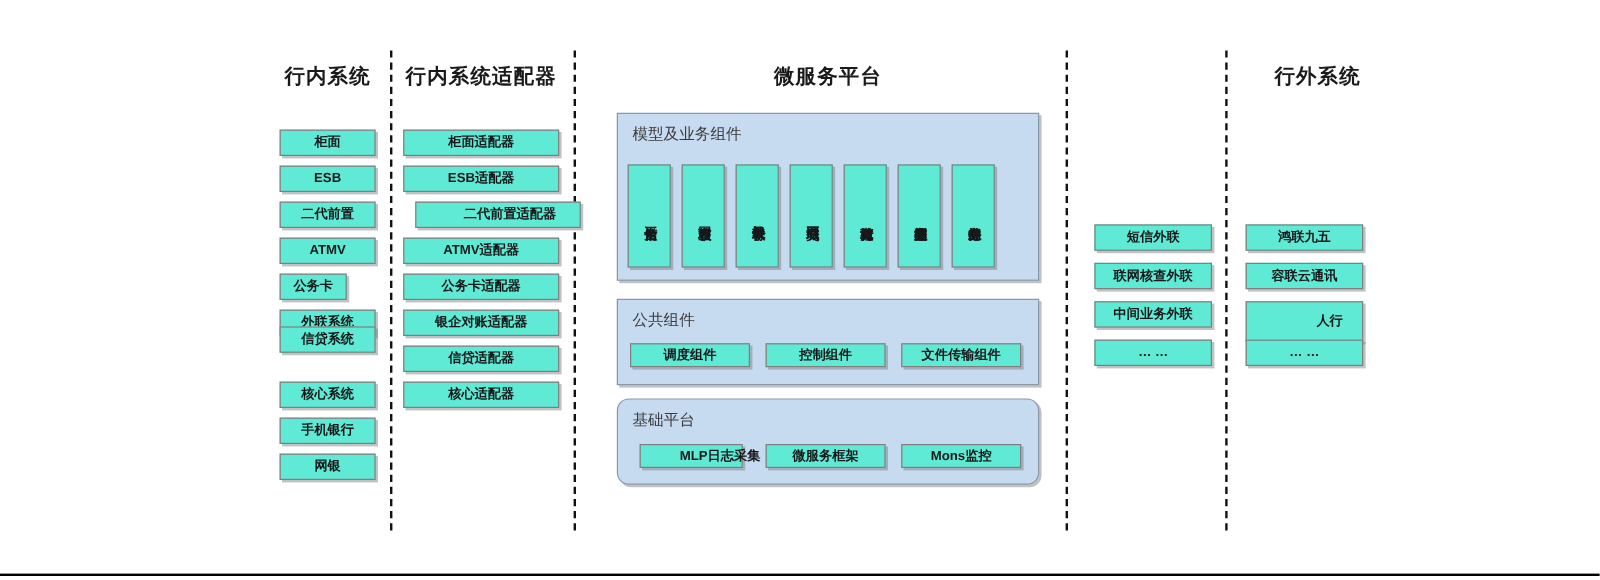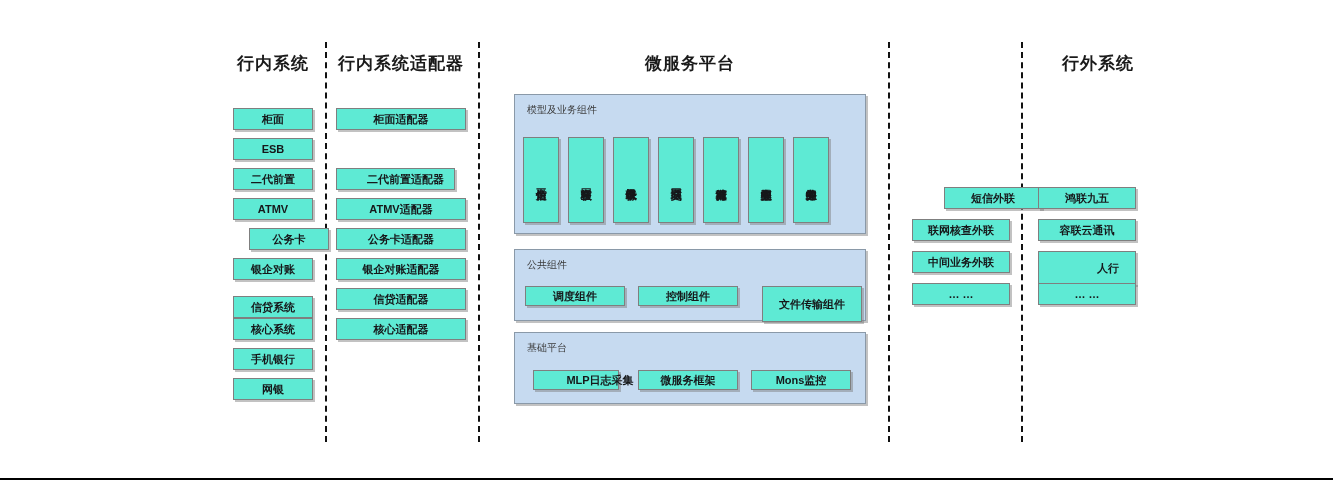--- a/index.html
+++ b/index.html
@@ -54,21 +54,21 @@
     position:absolute;
     background:#c6daf0;
     border:1px solid #8a99a8;
     box-shadow:2px 2px 0 rgba(120,120,120,.45);
     box-sizing:border-box;
   }
   .panel-label{
     position:absolute;
     left:12px;
     top:8px;
-    font-size:10px;
+    font-size:13px;
     color:#3b3b3b;
     font-weight:normal;
     white-space:nowrap;
   }
   .bottom-rule{
     position:absolute;
     left:0;
     width:1333px;
     height:0;
     border-top:2px solid #000000;
@@ -80,35 +80,36 @@
 <div id="canvas">
     <div class="vdash" style="left: 325px; top: 42px; height: 400px;"></div>
     <div class="vdash" style="left: 478px; top: 42px; height: 400px;"></div>
     <div class="vdash" style="left: 888px; top: 42px; height: 400px;"></div>
     <div class="vdash" style="left: 1021px; top: 42px; height: 400px;"></div>
     <div class="col-title" style="left: 233px; top: 52px; width: 80px;">行内系统</div>
     <div class="gbox" style="left: 233px; top: 108px; width: 80px; height: 22px;">柜面</div>
     <div class="gbox" style="left: 233px; top: 138px; width: 80px; height: 22px;">ESB</div>
     <div class="gbox" style="left: 233px; top: 168px; width: 80px; height: 22px;">二代前置</div>
     <div class="gbox" style="left: 233px; top: 198px; width: 80px; height: 22px;">ATMV</div>
-    <div class="gbox" style="left: 249px; top: 228px; width: 80px; height: 22px;">公务卡</div>
-    <div class="gbox" style="left: 233px; top: 258px; width: 80px; height: 22px;">银企对账</div>
-    <div class="gbox" style="left: 233px; top: 296px; width: 80px; height: 22px;">信贷系统</div>
+    <div class="gbox" style="left: 233px; top: 228px; width: 56px; height: 22px;">公务卡</div>
+    <div class="gbox" style="left: 233px; top: 258px; width: 80px; height: 22px;">外联系统</div>
+    <div class="gbox" style="left: 233px; top: 272px; width: 80px; height: 22px;">信贷系统</div>
     <div class="gbox" style="left: 233px; top: 318px; width: 80px; height: 22px;">核心系统</div>
     <div class="gbox" style="left: 233px; top: 348px; width: 80px; height: 22px;">手机银行</div>
     <div class="gbox" style="left: 233px; top: 378px; width: 80px; height: 22px;">网银</div>
     <div class="col-title" style="left: 336px; top: 52px; width: 130px;">行内系统适配器</div>
     <div class="gbox" style="left: 336px; top: 108px; width: 130px; height: 22px;">柜面适配器</div>
-    <div class="gbox" style="left: 336px; top: 168px; width: 119px; height: 22px; padding-left: 20px;">二代前置适配器</div>
+    <div class="gbox" style="left: 336px; top: 138px; width: 130px; height: 22px;">ESB适配器</div>
+    <div class="gbox" style="left: 346px; top: 168px; width: 138px; height: 22px; padding-left: 20px;">二代前置适配器</div>
     <div class="gbox" style="left: 336px; top: 198px; width: 130px; height: 22px;">ATMV适配器</div>
     <div class="gbox" style="left: 336px; top: 228px; width: 130px; height: 22px;">公务卡适配器</div>
     <div class="gbox" style="left: 336px; top: 258px; width: 130px; height: 22px;">银企对账适配器</div>
     <div class="gbox" style="left: 336px; top: 288px; width: 130px; height: 22px;">信贷适配器</div>
     <div class="gbox" style="left: 336px; top: 318px; width: 130px; height: 22px;">核心适配器</div>
-    <div class="gbox" style="left: 912px; top: 187px; width: 98px; height: 22px; margin-left: 32px;">短信外联</div>
+    <div class="gbox" style="left: 912px; top: 187px; width: 98px; height: 22px;">短信外联</div>
     <div class="gbox" style="left: 912px; top: 219px; width: 98px; height: 22px;">联网核查外联</div>
     <div class="gbox" style="left: 912px; top: 251px; width: 98px; height: 22px;">中间业务外联</div>
     <div class="gbox" style="left: 912px; top: 283px; width: 98px; height: 22px;">… …</div>
     <div class="col-title" style="left: 1038px; top: 52px; width: 120px;">行外系统</div>
     <div class="gbox" style="left: 1038px; top: 187px; width: 98px; height: 22px;">鸿联九五</div>
     <div class="gbox" style="left: 1038px; top: 219px; width: 98px; height: 22px;">容联云通讯</div>
     <div class="gbox" style="left: 1038px; top: 251px; width: 98px; height: 34px; padding-left: 42px;">人行</div>
     <div class="gbox" style="left: 1038px; top: 283px; width: 98px; height: 22px;">… …</div>
     <div class="col-title" style="left: 600px; top: 52px; width: 180px;">微服务平台</div>
     <div class="panel" style="left: 514px; top: 94px; width: 352px; height: 140px;">
@@ -119,21 +120,21 @@
     <div class="gbox vert" style="left: 613px; top: 137px; width: 36px; height: 86px;">银联及银行卡</div>
     <div class="gbox vert" style="left: 658px; top: 137px; width: 36px; height: 86px;">同城票交</div>
     <div class="gbox vert" style="left: 703px; top: 137px; width: 36px; height: 86px;">城商行清算</div>
     <div class="gbox vert" style="left: 748px; top: 137px; width: 36px; height: 86px;">中间业务模型</div>
     <div class="gbox vert" style="left: 793px; top: 137px; width: 36px; height: 86px;">中间业务组件</div>
     <div class="panel" style="left: 514px; top: 249px; width: 352px; height: 72px;">
       <div class="panel-label">公共组件</div>
     </div>
     <div class="gbox" style="left: 525px; top: 286px; width: 100px; height: 20px;">调度组件</div>
     <div class="gbox" style="left: 638px; top: 286px; width: 100px; height: 20px;">控制组件</div>
-    <div class="gbox" style="left: 751px; top: 286px; width: 100px; height: 36px; margin-left: 11px;">文件传输组件</div>
-    <div class="panel" style="left: 514px; top: 332px; width: 352px; height: 72px;">
+    <div class="gbox" style="left: 751px; top: 286px; width: 100px; height: 20px;">文件传输组件</div>
+    <div class="panel" style="left: 514px; top: 332px; width: 352px; height: 72px; border-radius: 10px;">
       <div class="panel-label">基础平台</div>
     </div>
     <div class="gbox" style="left: 533px; top: 370px; width: 86px; height: 20px; padding-left: 48px;">MLP日志采集</div>
     <div class="gbox" style="left: 638px; top: 370px; width: 100px; height: 20px;">微服务框架</div>
     <div class="gbox" style="left: 751px; top: 370px; width: 100px; height: 20px;">Mons监控</div>
     <div class="bottom-rule" style="top: 478px;"></div>
   </div>
 
 </body></html>

